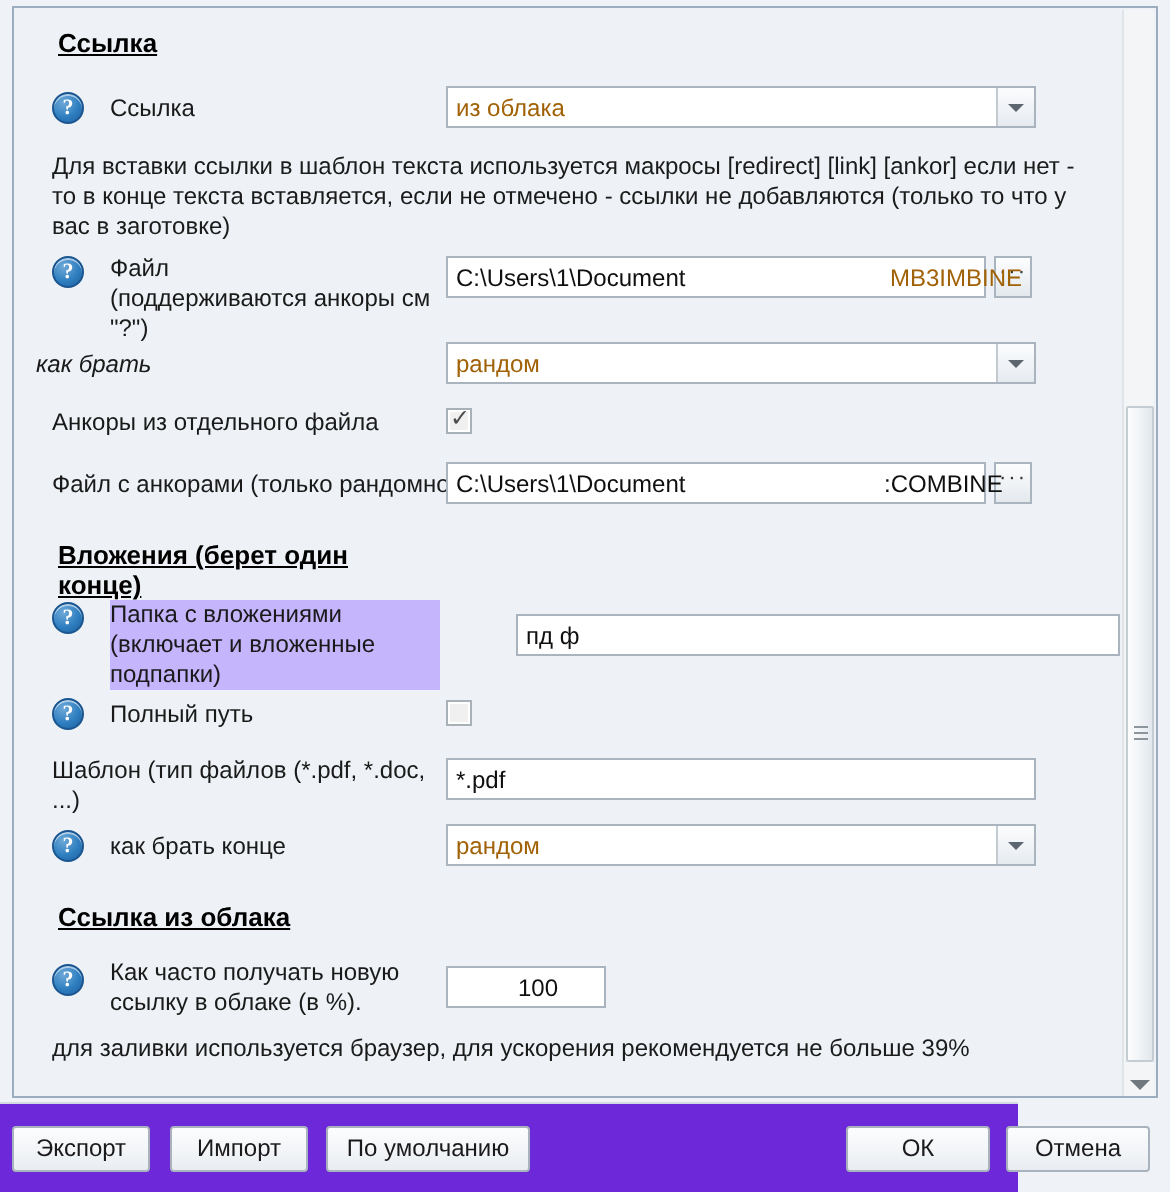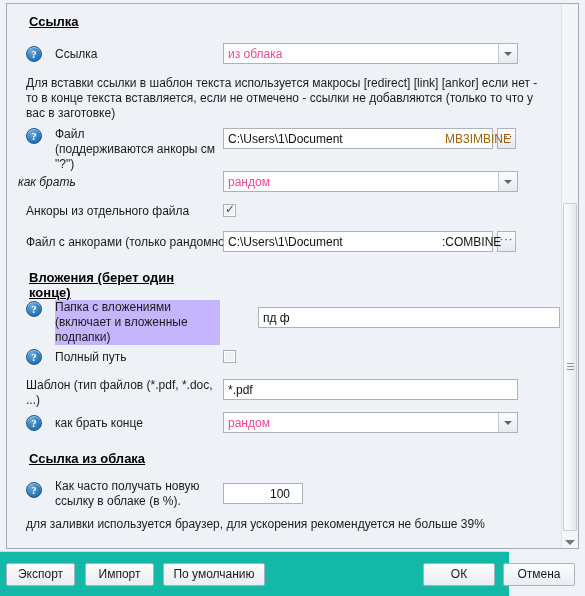--- a/index.html
+++ b/index.html
@@ -90,21 +90,21 @@
     font-family: "Liberation Sans", "DejaVu Sans", sans-serif;
     font-size: 12px;
     color: #101010;
     padding: 2px 4px;
     line-height: 16px;
     height: 21px;
     outline: none;
     white-space: nowrap;
     overflow: hidden;
   }
-  .tbox.num { text-align: right; padding-right: 12px; }
+  .tbox.num { text-align: right; padding-right: 23px; }
 
   
   .mask {
     position: absolute;
     background: #ffffff;
     z-index: 4;
   }
 
   
   .combo {
@@ -114,21 +114,21 @@
     background: #ffffff;
     border: 1px solid #aab4be;
     display: flex;
     align-items: stretch;
   }
   .combo .val {
     flex: 1;
     padding: 2px 4px;
     font-size: 12px;
     line-height: 16px;
-    color: #ec4899;
+    color: #a16207;
     overflow: hidden;
     white-space: nowrap;
   }
   .combo .arrow {
     width: 18px;
     border-left: 1px solid #c2cad2;
     background: linear-gradient(#fbfcfd, #e6ebf0);
     display: flex;
     align-items: center;
     justify-content: center;
@@ -233,21 +233,21 @@
     border-top: 5px solid #707880;
   }
 
   
   #buttonbar {
     position: absolute;
     left: 0;
     bottom: 0;
     width: 509px;
     height: 44px;
-    background: #14b8a6;
+    background: #6d28d9;
     border-top: 1px solid #d2d9e0;
   }
   .btn {
     position: absolute;
     top: 11px;
     height: 23px;
     box-sizing: border-box;
     background: linear-gradient(#fdfdfe, #e9edf1);
     border: 1px solid #a9b3bd;
     border-radius: 2px;

